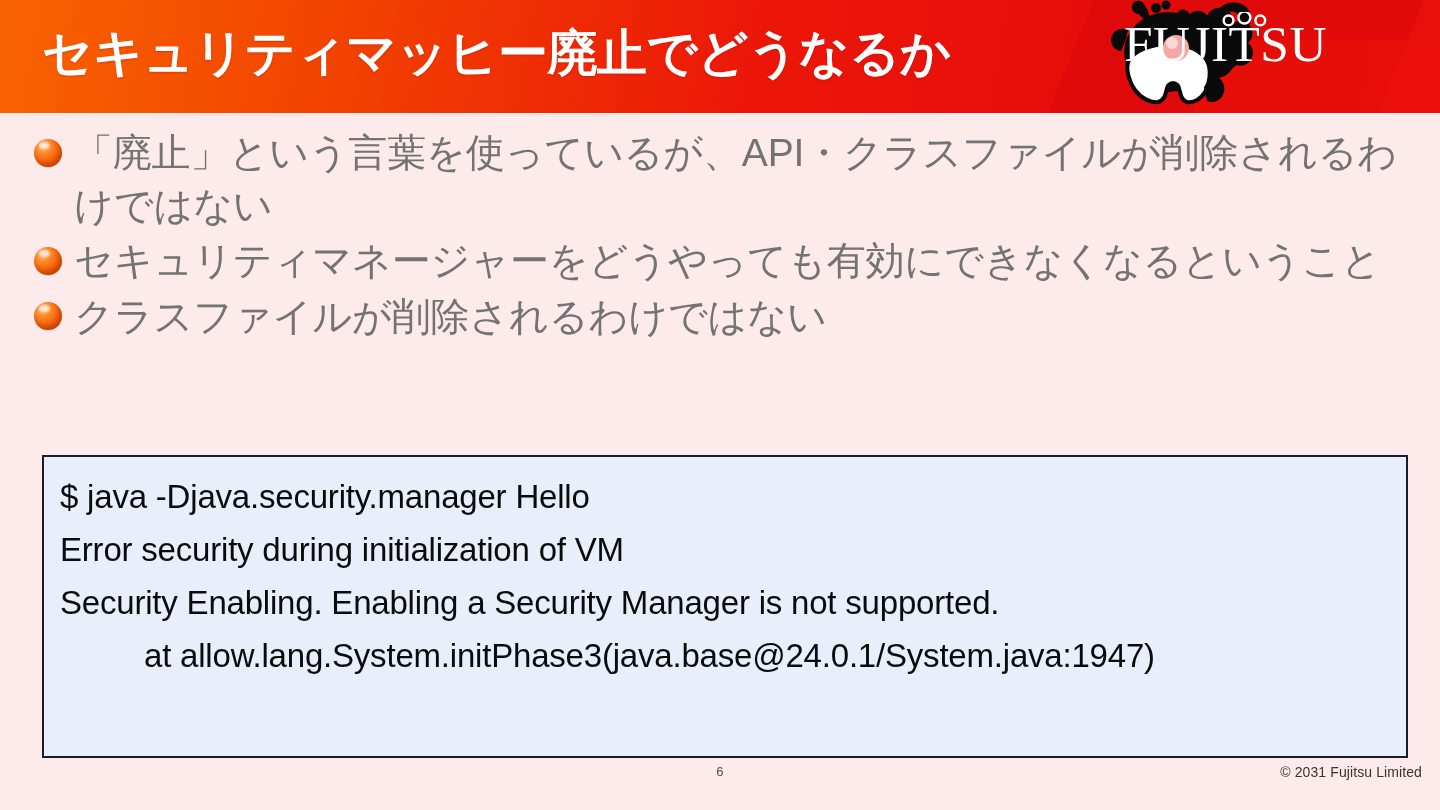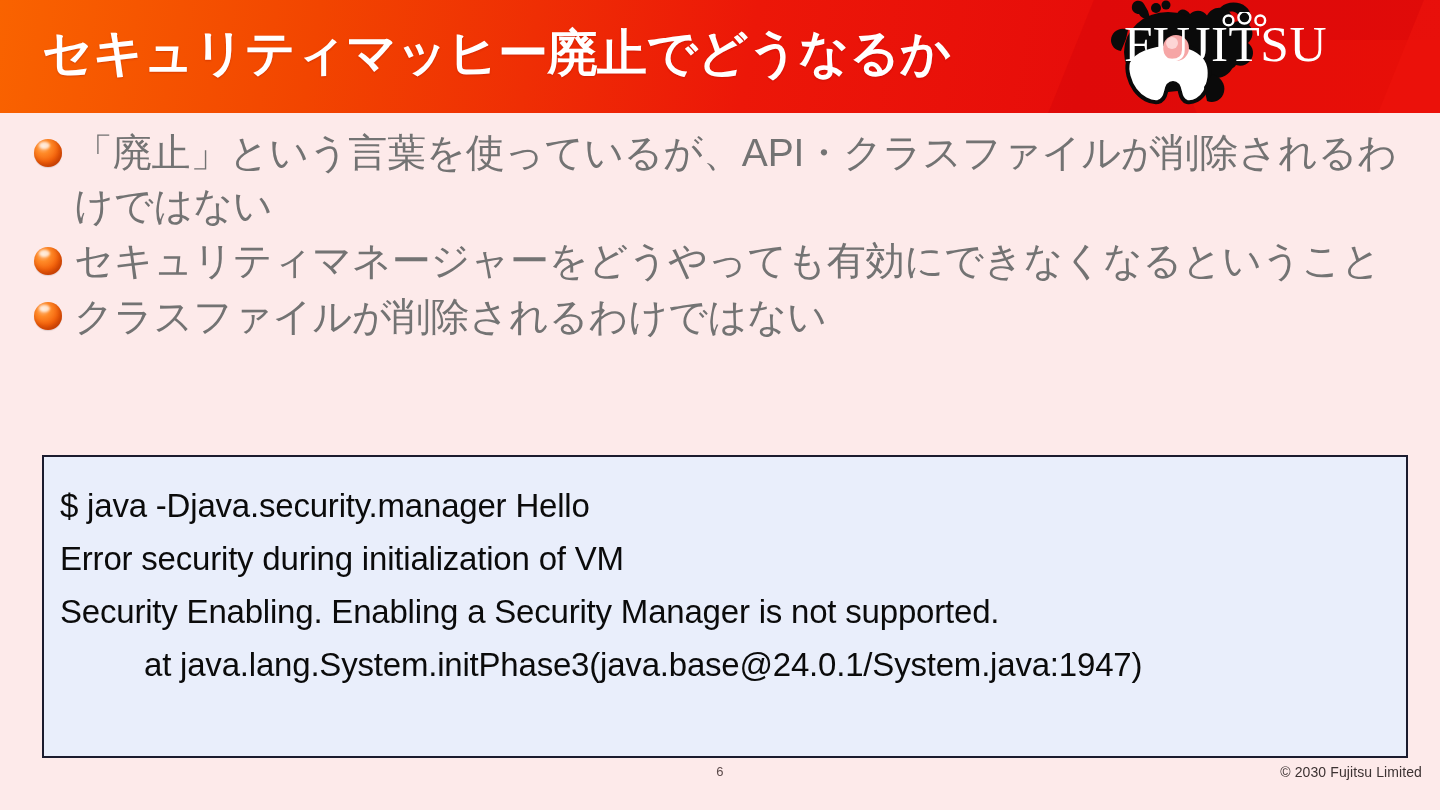--- a/index.html
+++ b/index.html
@@ -111,21 +111,21 @@
   }
   .bullet-text.one-line { line-height:56px; }
 
   
   #code-box {
     position:absolute;
     left:42px; top:455px;
     width:1366px; height:303px;
     background:#e9eefb;
     border:2px solid #1b1b2e;
-    padding:22px 16px 10px 16px;
+    padding:13px 16px 10px 16px;
     overflow:hidden;
   }
   .code-line {
     color:#0b0b0b;
     font-family:"Liberation Sans Narrow","Liberation Sans","DejaVu Sans Condensed",sans-serif;
     font-stretch:condensed;
     font-size:33px;
     line-height:53px;
     white-space:pre;
     letter-spacing:-0.2px;
@@ -227,21 +227,21 @@
       <span class="bullet-mark"></span>
       <span class="bullet-text one-line">クラスファイルが削除されるわけではない</span>
     </div>
 
   </div>
 
   <div id="code-box">
     <div class="code-line">$ java -Djava.security.manager Hello</div>
     <div class="code-line">Error security during initialization of VM</div>
     <div class="code-line">Security Enabling. Enabling a Security Manager is not supported.</div>
-    <div class="code-line indent">at java.lang.System.initPhase3(java.base@24.0.1/System.java:1947)</div>
+    <div class="code-line indent">at allow.lang.System.initPhase3(java.base@24.0.1/System.java:1947)</div>
   </div>
 
   <div id="footer">
     <div id="page-number">6</div>
-    <div id="copyright">© 2030 Fujitsu Limited</div>
+    <div id="copyright">© 2031 Fujitsu Limited</div>
   </div>
 
 </div>
 
 </body></html>

